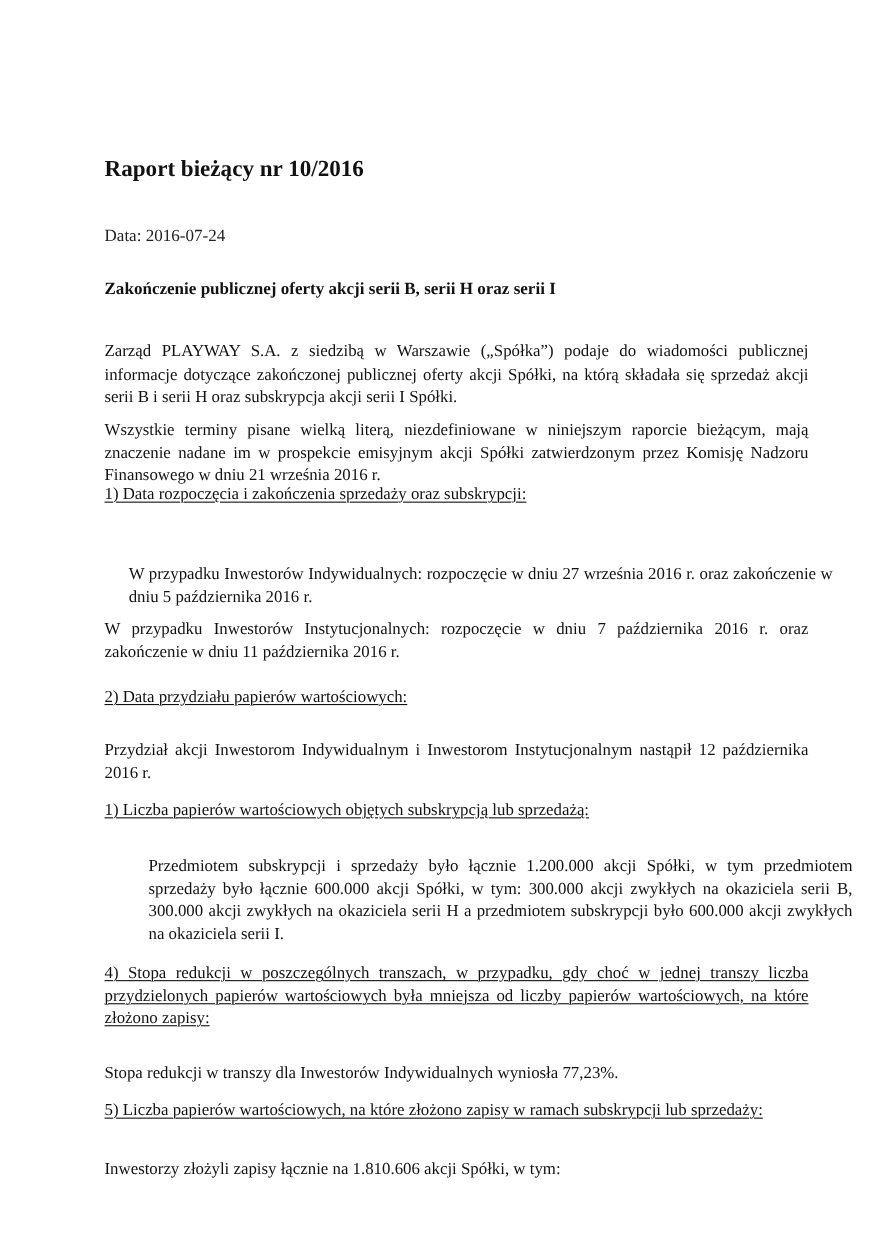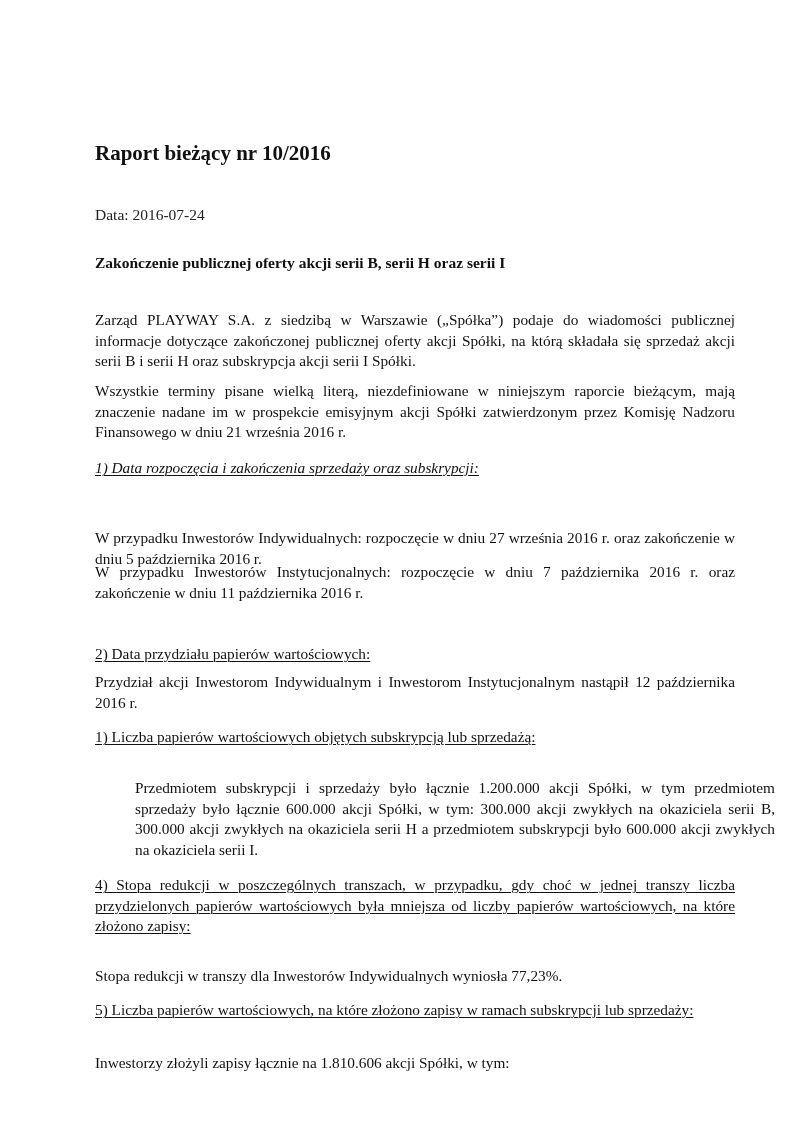--- a/index.html
+++ b/index.html
@@ -70,25 +70,25 @@
   <p class="abs title">Raport bieżący nr 10/2016</p>
 
   <p class="abs date">Data: 2016-07-24</p>
 
   <p class="abs subject">Zakończenie publicznej oferty akcji serii B, serii H oraz serii I</p>
 
   <p class="abs para" style="top:310px;">Zarząd PLAYWAY S.A. z siedzibą w Warszawie („Spółka”) podaje do wiadomości publicznej informacje dotyczące zakończonej publicznej oferty akcji Spółki, na którą składała się sprzedaż akcji serii B i serii H oraz subskrypcja akcji serii I Spółki.</p>
 
   <p class="abs para" style="top:381px;">Wszystkie terminy pisane wielką literą, niezdefiniowane w niniejszym raporcie bieżącym, mają znaczenie nadane im w prospekcie emisyjnym akcji Spółki zatwierdzonym przez Komisję Nadzoru Finansowego w dniu 21 września 2016 r.</p>
 
-  <p class="abs heading nowrap" style="top:458px;font-style:italic;">1) Data rozpoczęcia i zakończenia sprzedaży oraz subskrypcji:</p>
-  <p class="abs para" style="top:528px;">W przypadku Inwestorów Indywidualnych: rozpoczęcie w dniu 27 września 2016 r. oraz zakończenie w dniu 5 października 2016 r.</p>
+  <p class="abs heading nowrap" style="top:440px;">1) Data rozpoczęcia i zakończenia sprzedaży oraz subskrypcji:</p>
+  <p class="abs para" style="top:512px;margin-left:22px;">W przypadku Inwestorów Indywidualnych: rozpoczęcie w dniu 27 września 2016 r. oraz zakończenie w dniu 5 października 2016 r.</p>
   <p class="abs para" style="top:562px;">W przypadku Inwestorów Instytucjonalnych: rozpoczęcie w dniu 7 października 2016 r. oraz zakończenie w dniu 11 października 2016 r.</p>
 
-  <p class="abs heading nowrap" style="top:644px;font-family:Liberation Serif, serif;">2) Data przydziału papierów wartościowych:</p>
+  <p class="abs heading nowrap" style="top:624px;font-family:Liberation Serif, serif;">2) Data przydziału papierów wartościowych:</p>
   <p class="abs para" style="top:672px;">Przydział akcji Inwestorom Indywidualnym i Inwestorom Instytucjonalnym nastąpił 12 października 2016 r.</p>
 
   <p class="abs heading nowrap" style="top:727px;">1) Liczba papierów wartościowych objętych subskrypcją lub sprzedażą:</p>
   <p class="abs para" style="top:778px;margin-left:40px;">Przedmiotem subskrypcji i sprzedaży było łącznie 1.200.000 akcji Spółki, w tym przedmiotem sprzedaży było łącznie 600.000 akcji Spółki, w tym: 300.000 akcji zwykłych na okaziciela serii B, 300.000 akcji zwykłych na okaziciela serii H a przedmiotem subskrypcji było 600.000 akcji zwykłych na okaziciela serii I.</p>
 
   <p class="abs heading" style="top:875px;">4) Stopa redukcji w poszczególnych transzach, w przypadku, gdy choć w jednej transzy liczba przydzielonych papierów wartościowych była mniejsza od liczby papierów wartościowych, na które złożono zapisy:</p>
   <p class="abs para" style="top:966px;">Stopa redukcji w transzy dla Inwestorów Indywidualnych wyniosła 77,23%.</p>
 
   <p class="abs heading nowrap" style="top:1000px;">5) Liczba papierów wartościowych, na które złożono zapisy w ramach subskrypcji lub sprzedaży:</p>
   <p class="abs para" style="top:1053px;">Inwestorzy złożyli zapisy łącznie na 1.810.606 akcji Spółki, w tym:</p>

